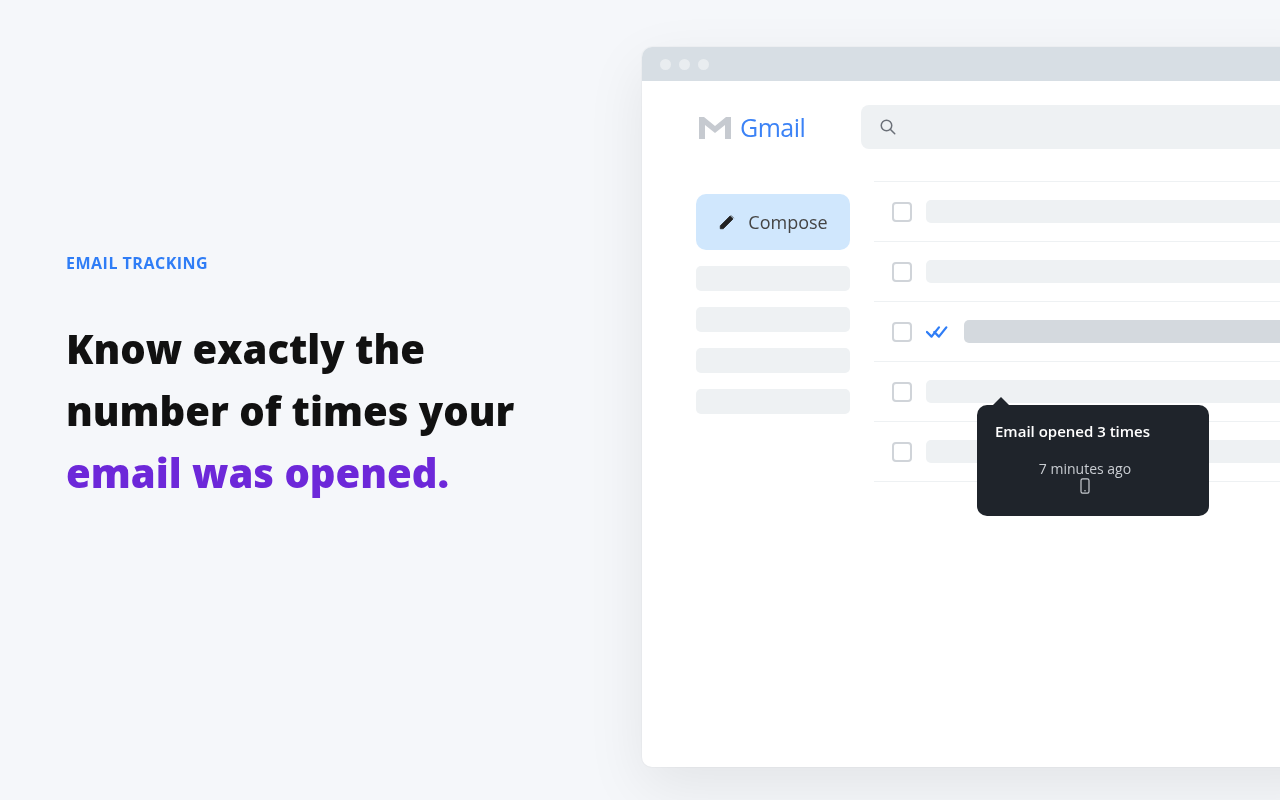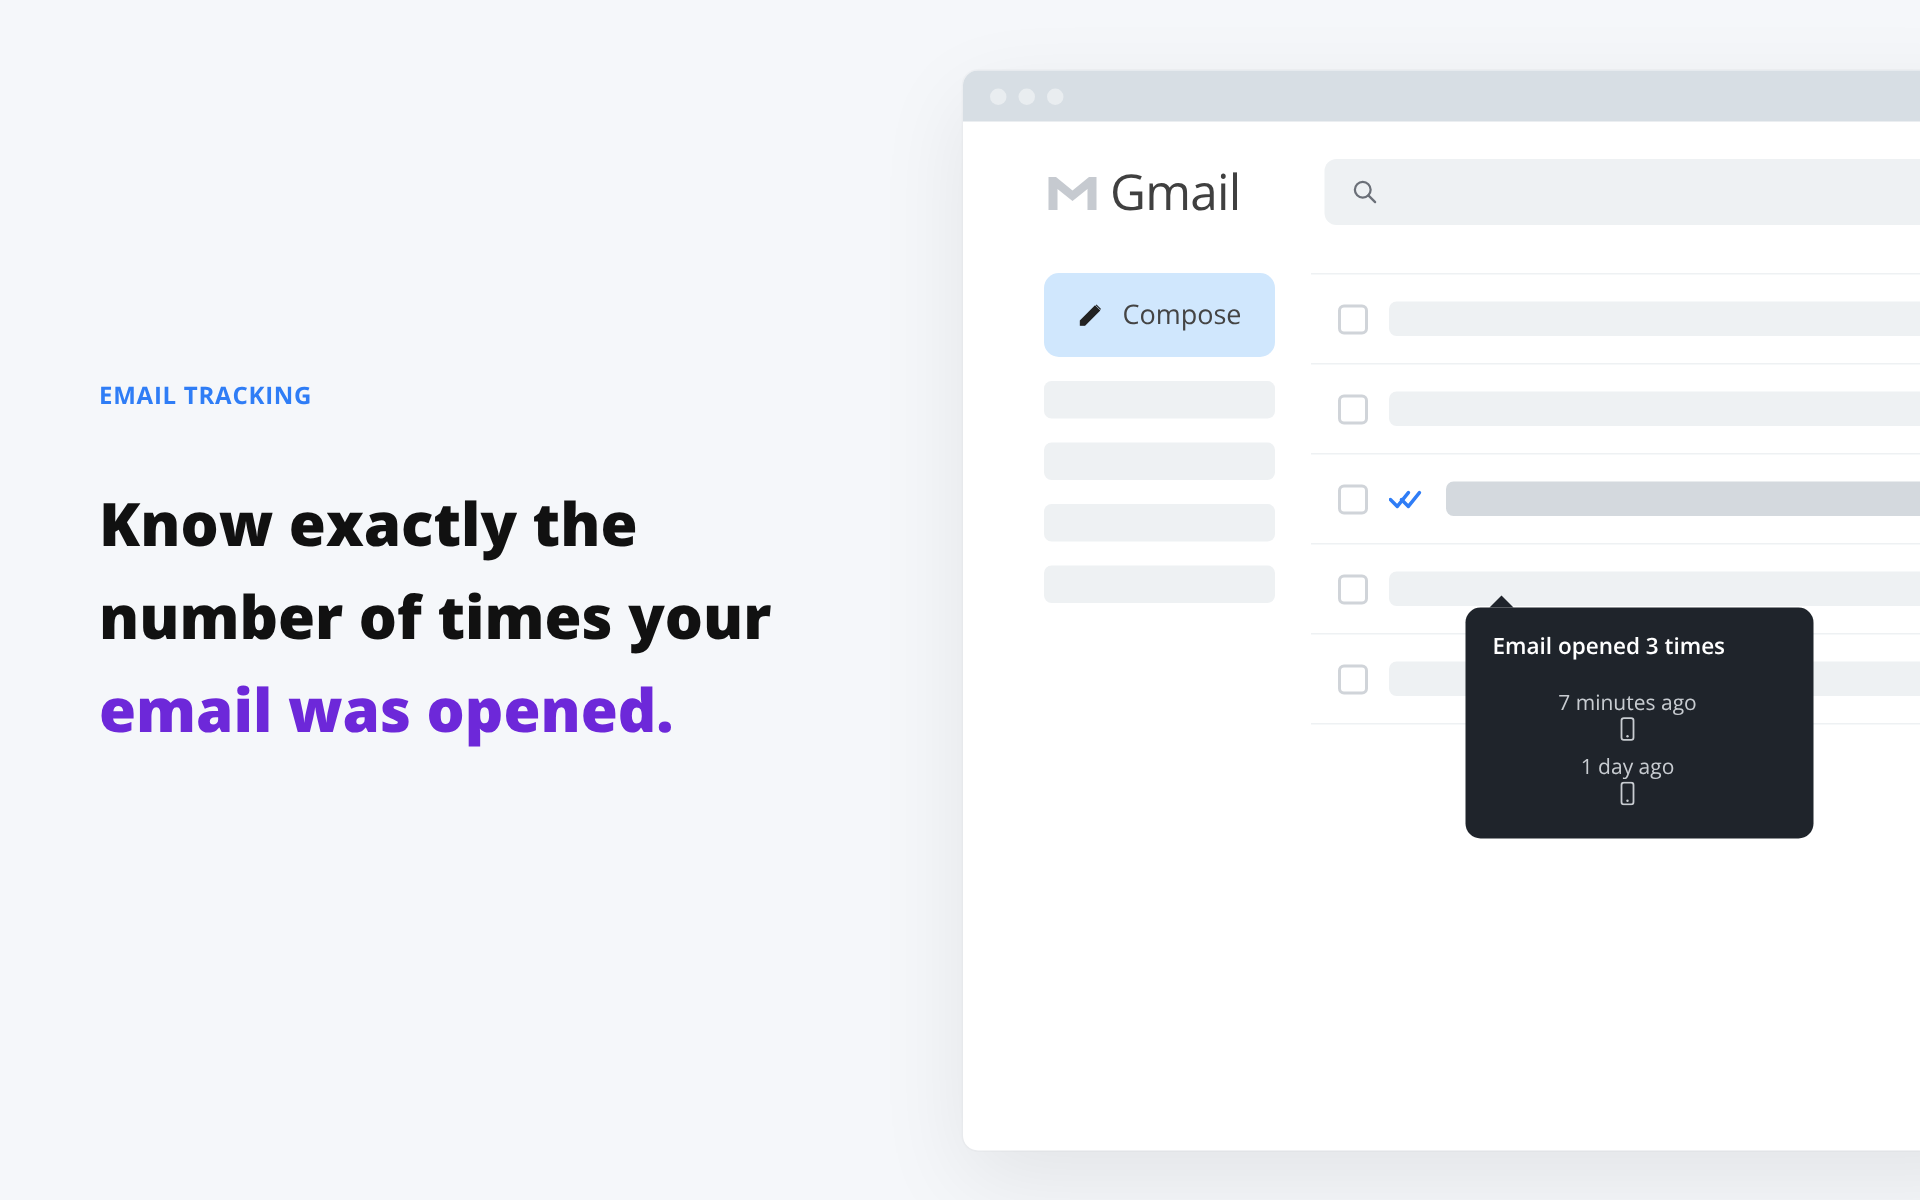--- a/index.html
+++ b/index.html
@@ -88,22 +88,22 @@
       align-items: center;
       gap: 6px;
     }
     
     .gmail-m-icon {
       width: 38px;
       height: 28px;
     }
     
     .gmail-text {
-      color: #404040;
-      font-size: 33px;
+      color: #3b82f6;
+      font-size: 25px;
       font-weight: 500;
       letter-spacing: -0.5px;
     }
     
     .search-bar {
       flex: 1;
       height: 44px;
       background: #eef1f3;
       border-radius: 8px 0 0 8px;
       display: flex;
@@ -116,20 +116,21 @@
       gap: 24px;
       padding-left: 54px;
       padding-top: 8px;
     }
     
     .sidebar {
       width: 154px;
       display: flex;
       flex-direction: column;
       gap: 16px;
+      margin-top: 13px;
     }
     
     .compose-button {
       height: 56px;
       background: #d0e7fd;
       border-radius: 10px;
       display: flex;
       align-items: center;
       justify-content: center;
       gap: 12px;
@@ -315,21 +316,14 @@
 
   <div class="tooltip">
     <div class="tooltip-title">Email opened 3 times</div>
     <div class="tooltip-row">
       <span>7 minutes ago</span>
       <svg class="device-icon" viewBox="0 0 14 20">
         <rect x="2" y="1" width="10" height="18" rx="2" fill="none" stroke="#c8ccd1" stroke-width="1.5"></rect>
         <circle cx="7" cy="16" r="1" fill="#c8ccd1"></circle>
       </svg>
     </div>
-    <div class="tooltip-row">
-      <span>1 day ago</span>
-      <svg class="device-icon" viewBox="0 0 14 20">
-        <rect x="2" y="1" width="10" height="18" rx="2" fill="none" stroke="#c8ccd1" stroke-width="1.5"></rect>
-        <circle cx="7" cy="16" r="1" fill="#c8ccd1"></circle>
-      </svg>
-    </div>
   </div>
 </div>
 
 </body></html>

